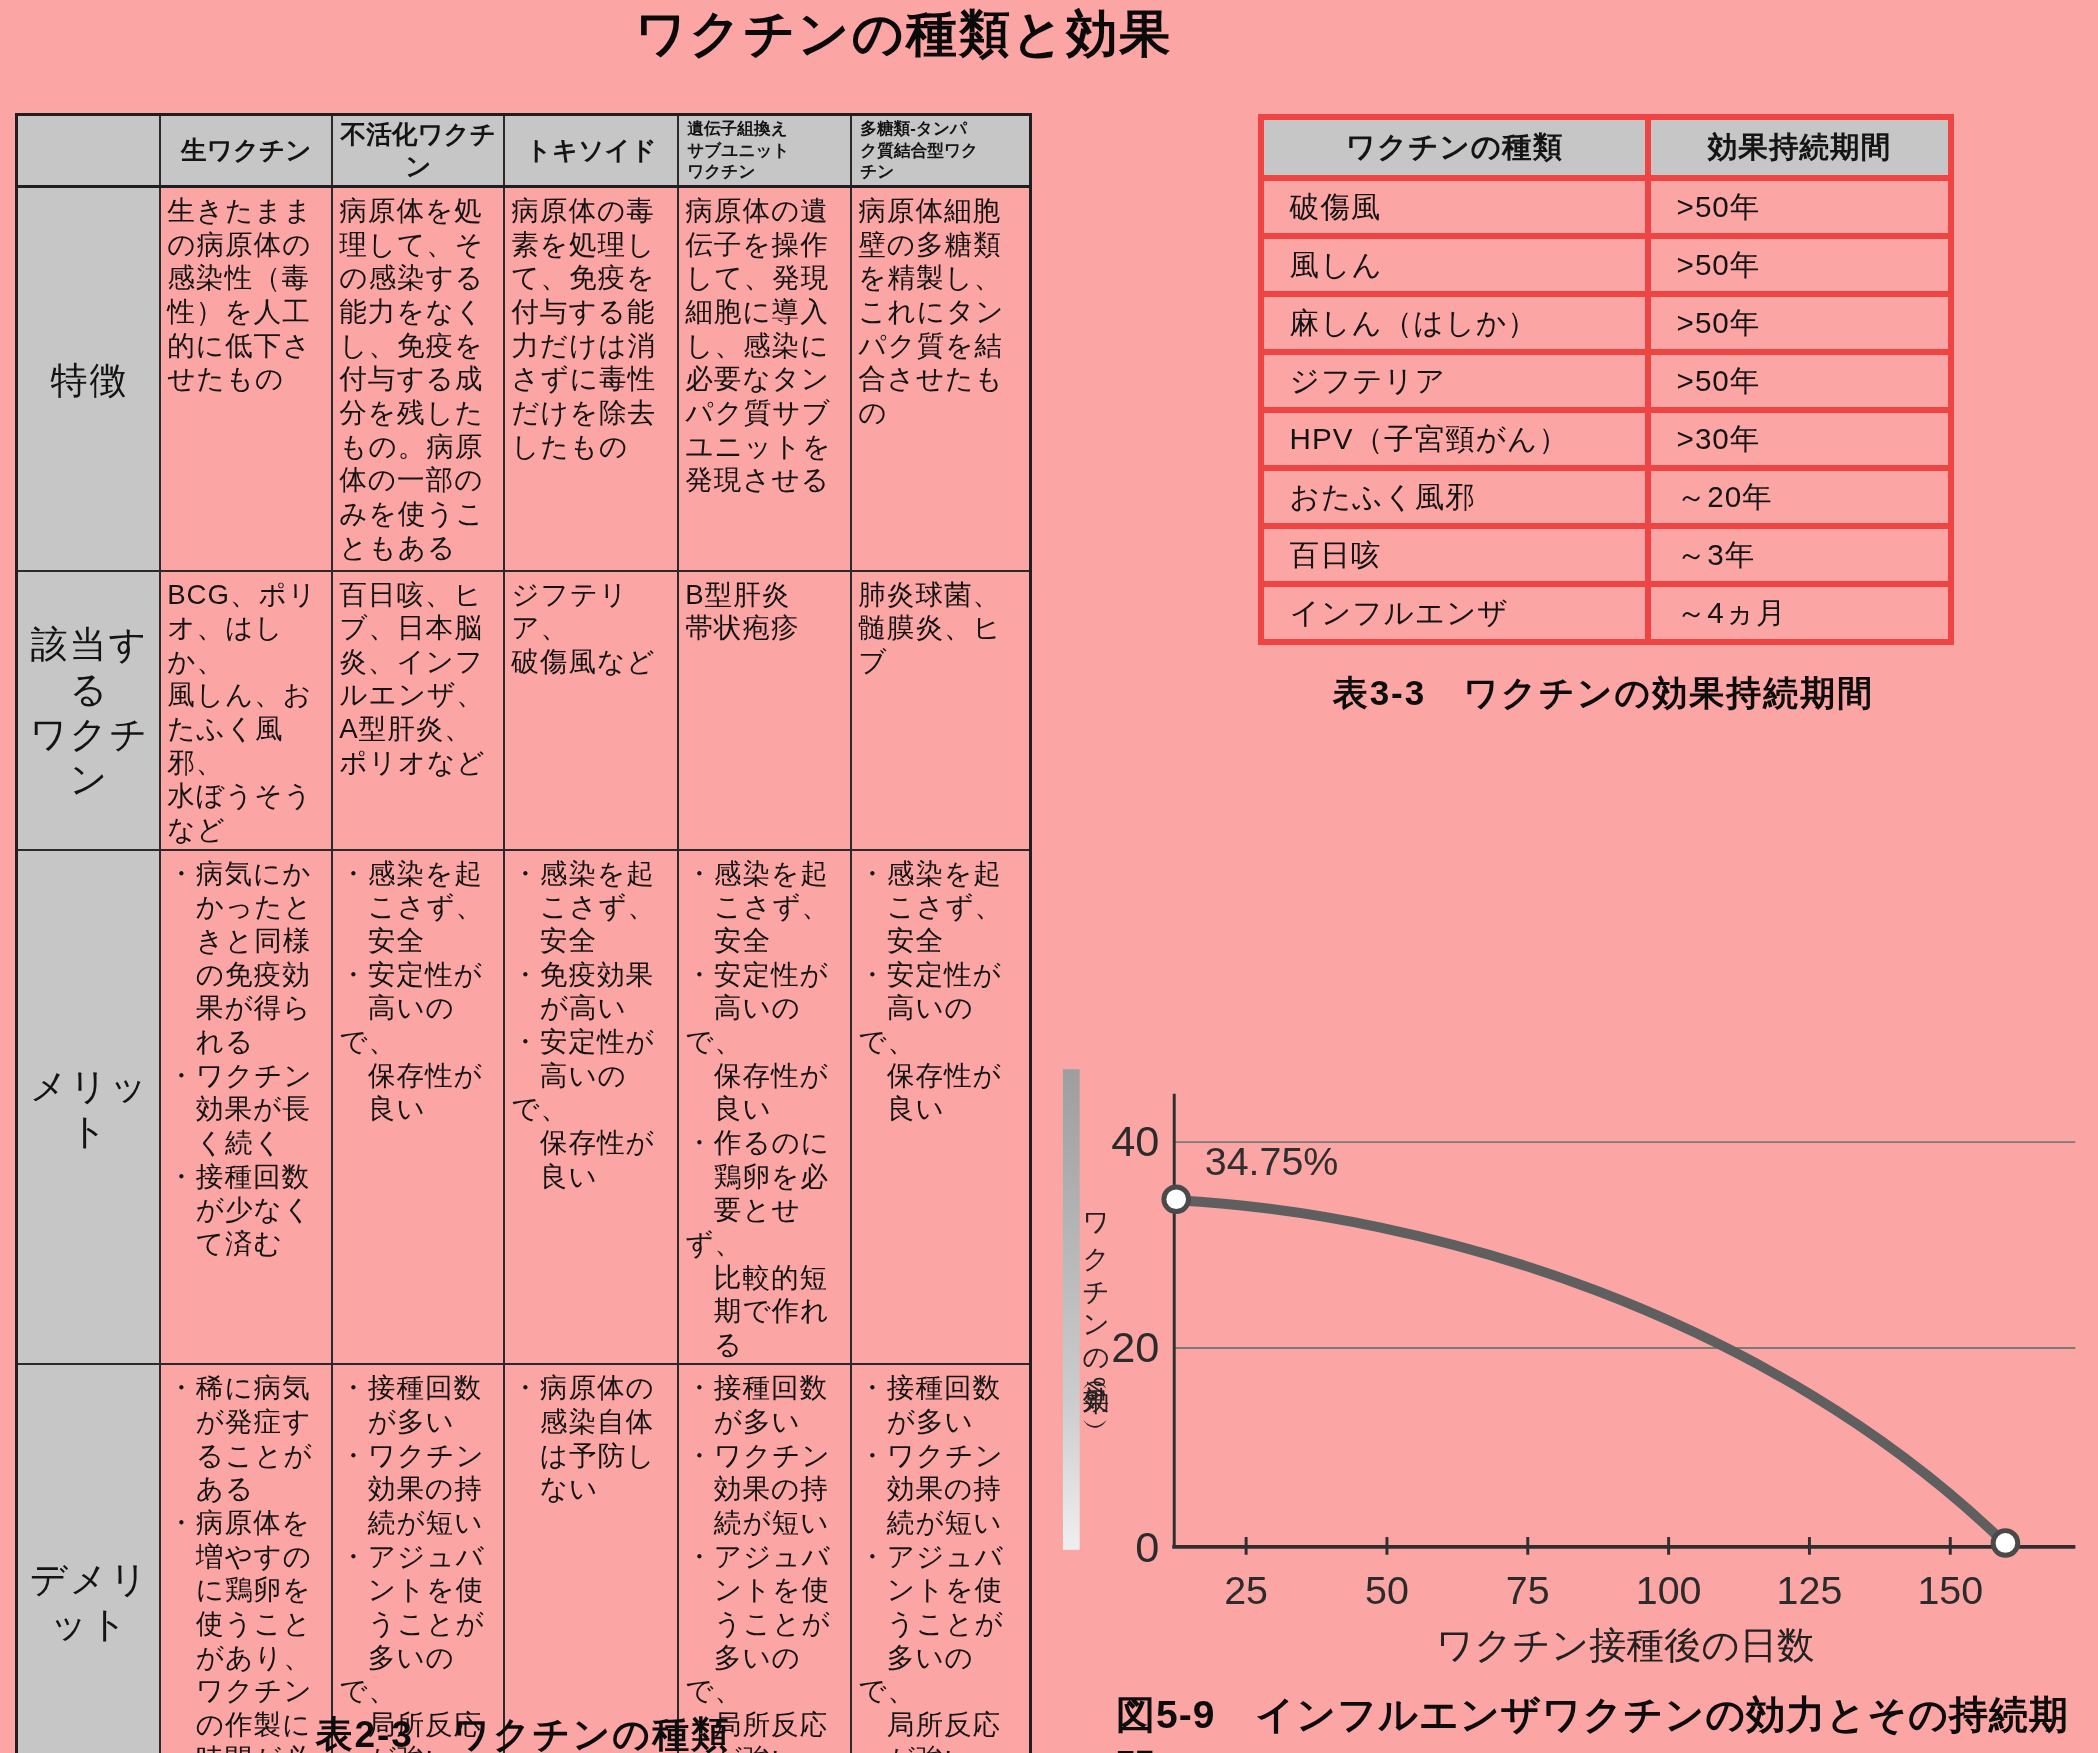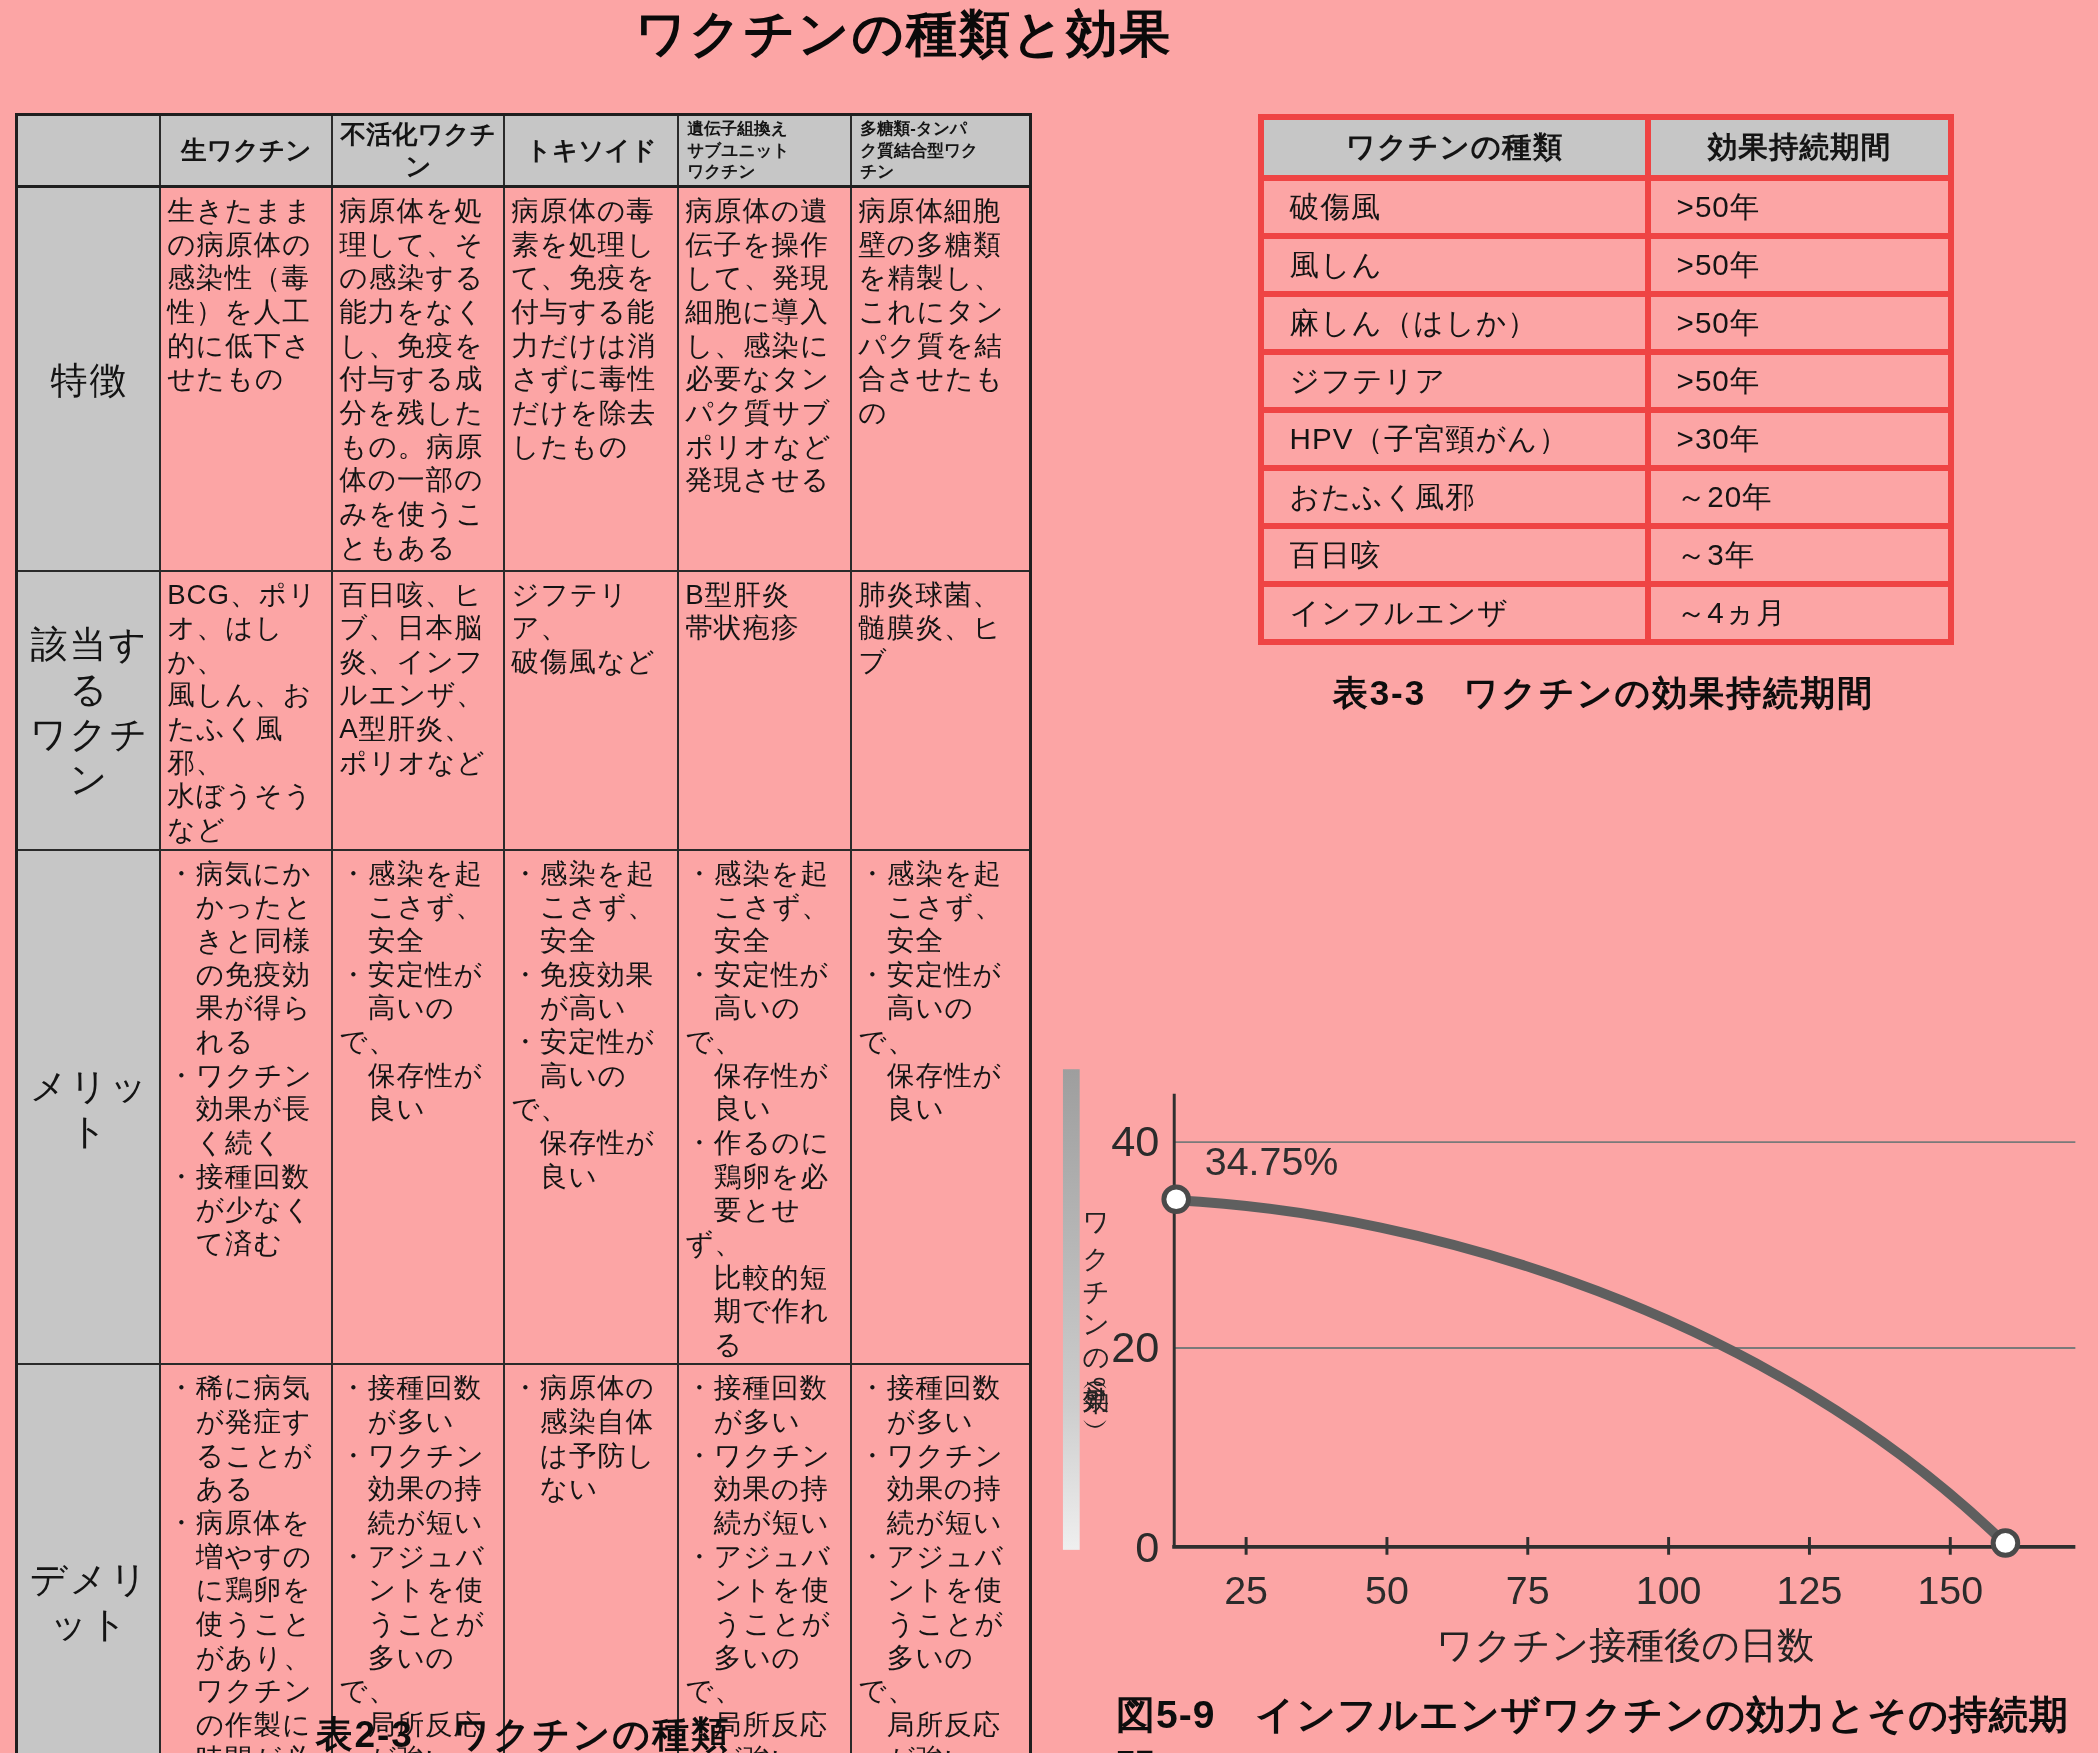--- a/index.html
+++ b/index.html
@@ -110,21 +110,21 @@
 さずに毒性
 だけを除去
 したもの</td>
         <td>病原体の遺
 伝子を操作
 して、発現
 細胞に導入
 し、感染に
 必要なタン
 パク質サブ
-ポリオなど
+ユニットを
 発現させる</td>
         <td>病原体細胞
 壁の多糖類
 を精製し、
 これにタン
 パク質を結
 合させたも
 の</td>
       </tr>
       <tr class="r1">

